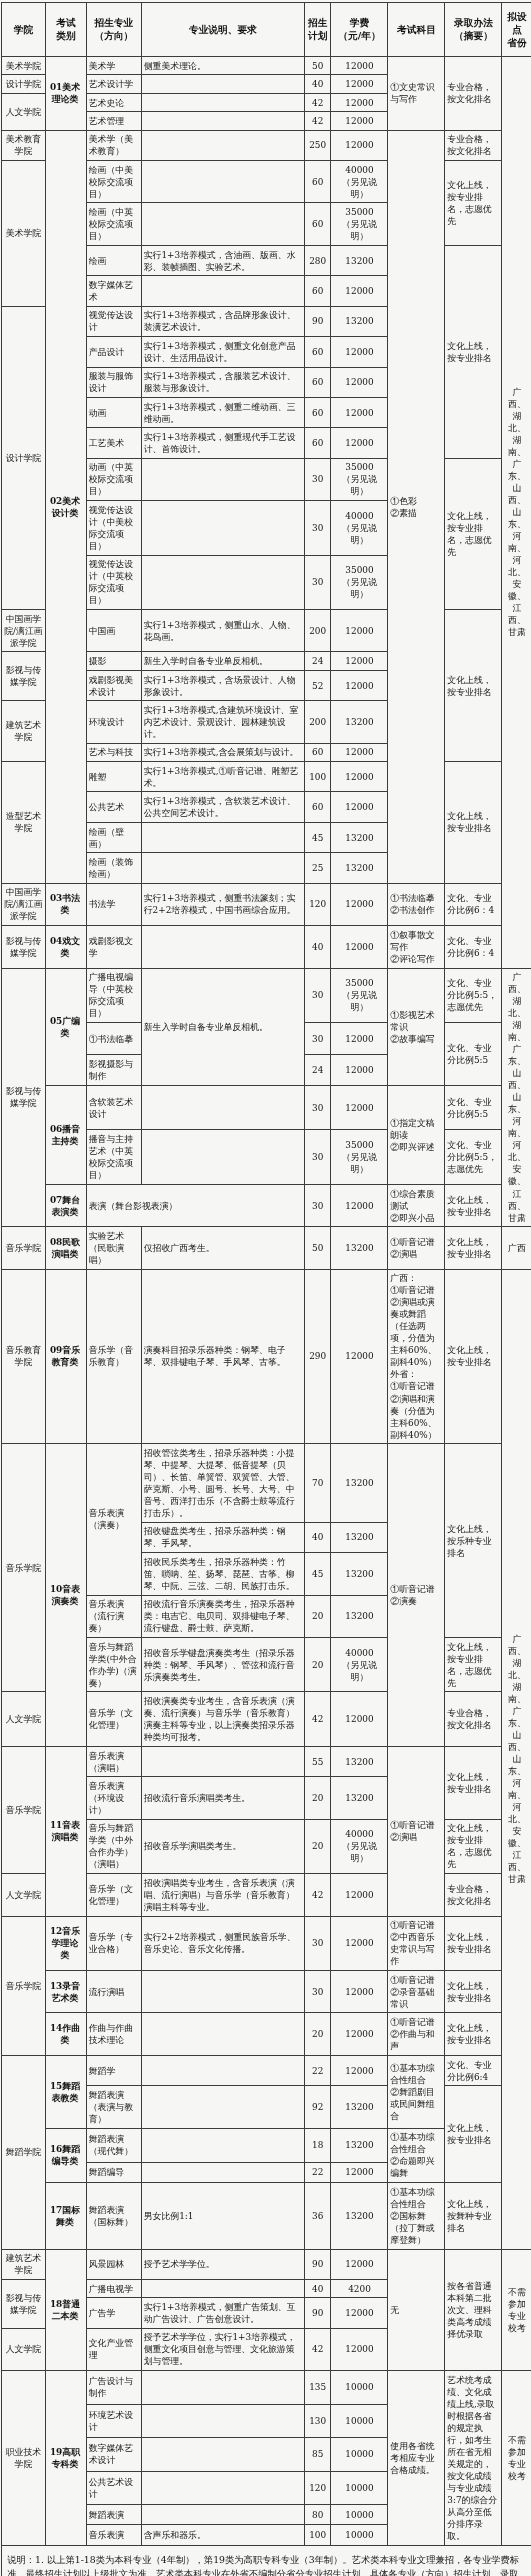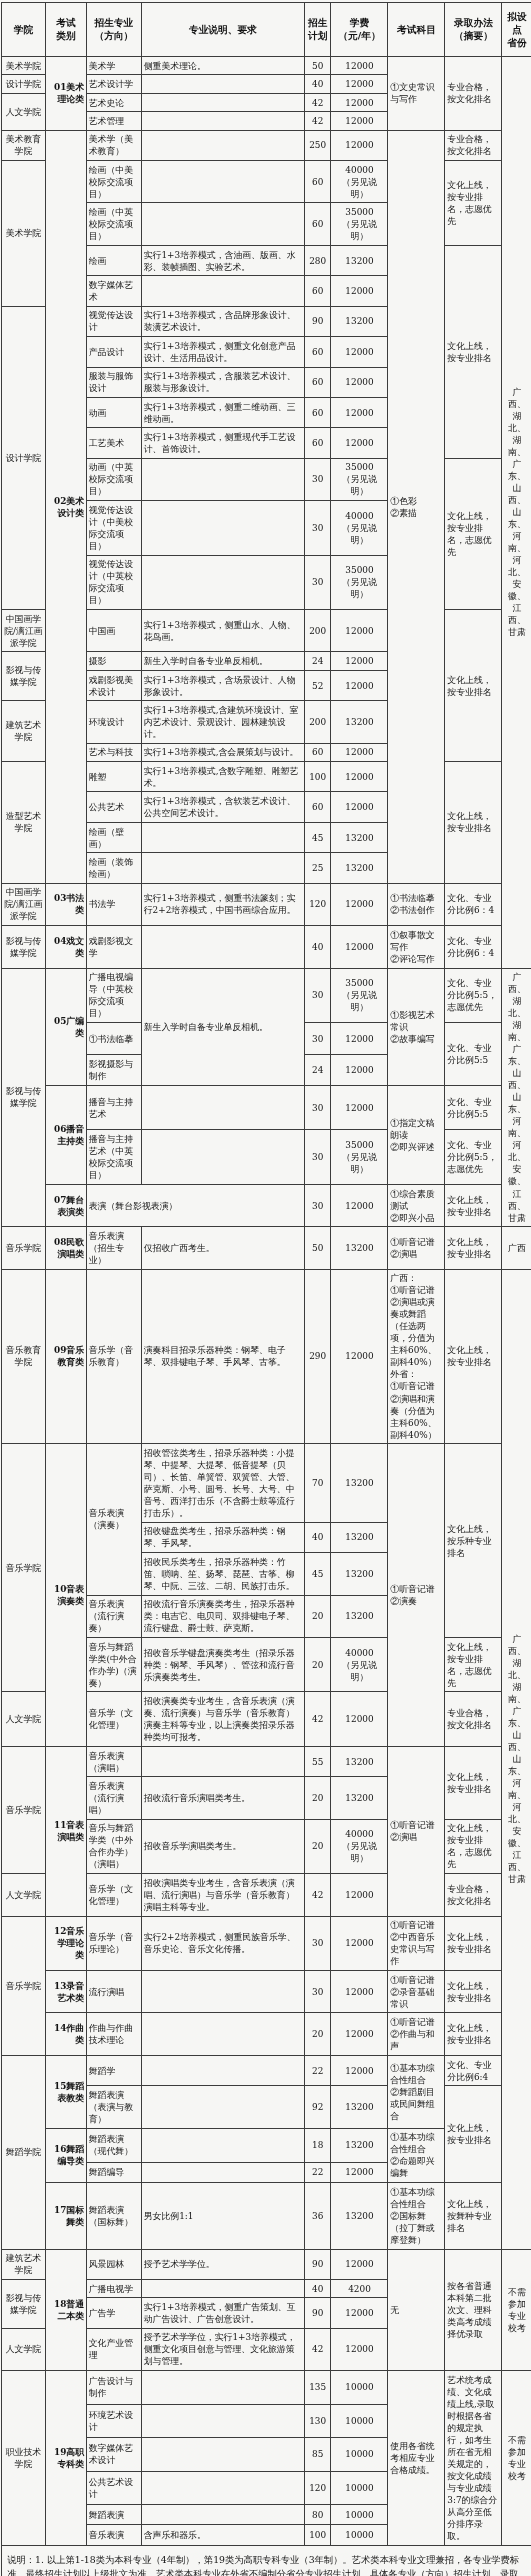--- a/index.html
+++ b/index.html
@@ -6,21 +6,21 @@
   body{font-family:"DejaVu Serif","Liberation Serif",serif;color:#141414;}
   .page{width:531px;background:#f6f6f4;box-sizing:border-box;padding:1.8px 0.9px;}
   table{border-collapse:collapse;width:530px;table-layout:fixed;background:#f6f6f4;}
   col.c-college{width:44px}col.c-cat{width:41px}col.c-major{width:55px}
   col.c-desc{width:163px}col.c-plan{width:26.6px}col.c-fee{width:57px}
   col.c-exam{width:57px}col.c-method{width:57px}col.c-prov{width:30px}
   th,td{border:0.9px solid #3c3c3c;padding:2.7px 1.8px;font-size:8.9px;line-height:1.35;
         vertical-align:middle;white-space:pre-line;word-break:break-all;}
   th{font-weight:bold;text-align:center;font-size:9.7px;padding:7px 1.8px;white-space:pre-line;}
   td.k-college,td.k-plan,td.k-fee,td.k-prov,td.k-cat{text-align:center;}
-  td.k-cat{font-weight:bold;text-align:right;padding-left:0;}
+  td.k-cat{font-weight:bold;text-align:center;padding-left:0;}
   td.k-major,td.k-desc,td.k-exam,td.k-method{text-align:left;}
   td.notes-cell{padding:7px 5.3px;font-size:9.3px;line-height:1.55;text-align:left;
                 white-space:normal;word-break:normal;}
   td.notes-cell div{margin-bottom:8.9px;}
   td.notes-cell div:last-child{margin-bottom:1.8px;}
 </style>
 </head>
 <body>
 
 <div class="page">
@@ -212,21 +212,21 @@
         </tr>
         <tr>
           <td class="k-major">艺术与科技</td>
           <td class="k-desc">实行1+3培养模式,含会展策划与设计。</td>
           <td class="k-plan">60</td>
           <td class="k-fee">12000</td>
         </tr>
         <tr>
           <td rowspan="4" class="k-college">造型艺术学院</td>
           <td class="k-major">雕塑</td>
-          <td class="k-desc">实行1+3培养模式,含数字雕塑、雕塑艺术。</td>
+          <td class="k-desc">实行1+3培养模式,①听音记谱、雕塑艺术。</td>
           <td class="k-plan">100</td>
           <td class="k-fee">12000</td>
           <td rowspan="4" class="k-method">文化上线，按专业排名</td>
         </tr>
         <tr>
           <td class="k-major">公共艺术</td>
           <td class="k-desc">实行1+3培养模式，含软装艺术设计、公共空间艺术设计。</td>
           <td class="k-plan">60</td>
           <td class="k-fee">12000</td>
         </tr>
@@ -287,21 +287,21 @@
           <td rowspan="2" class="k-method">文化、专业分比例5:5</td>
         </tr>
         <tr>
           <td class="k-major">影视摄影与制作</td>
           <td class="k-plan">24</td>
           <td class="k-fee">12000</td>
         </tr>
         <tr>
           <td rowspan="2" class="k-cat">06播音
 主持类</td>
-          <td class="k-major">播音与主持艺术</td>
+          <td class="k-major">含软装艺术设计</td>
           <td class="k-desc"></td>
           <td class="k-plan">30</td>
           <td class="k-fee">12000</td>
           <td rowspan="2" class="k-exam">①指定文稿朗读
 ②即兴评述</td>
           <td class="k-method">文化、专业分比例5:5</td>
         </tr>
         <tr>
           <td class="k-major">播音与主持艺术（中英校际交流项目）</td>
           <td class="k-desc"></td>
@@ -317,21 +317,21 @@
           <td class="k-plan">30</td>
           <td class="k-fee">12000</td>
           <td class="k-exam">①综合素质测试
 ②即兴小品</td>
           <td class="k-method">文化上线，按专业排名</td>
         </tr>
         <tr>
           <td class="k-college">音乐学院</td>
           <td class="k-cat">08民歌
 演唱类</td>
-          <td class="k-major">音乐表演（招生专业）</td>
+          <td class="k-major">实验艺术（民歌演唱）</td>
           <td class="k-desc">仅招收广西考生。</td>
           <td class="k-plan">50</td>
           <td class="k-fee">13200</td>
           <td class="k-exam">①听音记谱
 ②演唱</td>
           <td class="k-method">文化上线，按专业排名</td>
           <td class="k-prov">广西</td>
         </tr>
         <tr>
           <td class="k-college">音乐教育学院</td>
@@ -400,21 +400,21 @@
 演唱类</td>
           <td class="k-major">音乐表演（演唱）</td>
           <td class="k-desc"></td>
           <td class="k-plan">55</td>
           <td class="k-fee">13200</td>
           <td rowspan="4" class="k-exam">①听音记谱
 ②演唱</td>
           <td rowspan="2" class="k-method">文化上线，按专业排名</td>
         </tr>
         <tr>
-          <td class="k-major">音乐表演（流行演唱）</td>
+          <td class="k-major">音乐表演（环境设计）</td>
           <td class="k-desc">招收流行音乐演唱类考生。</td>
           <td class="k-plan">20</td>
           <td class="k-fee">13200</td>
         </tr>
         <tr>
           <td class="k-major">音乐与舞蹈学类（中外合作办学）（演唱）</td>
           <td class="k-desc">招收音乐学演唱类考生。</td>
           <td class="k-plan">20</td>
           <td class="k-fee">40000
 （另见说明）</td>
@@ -426,21 +426,21 @@
           <td class="k-desc">招收演唱类专业考生，含音乐表演（演唱、流行演唱）与音乐学（音乐教育）演唱主科等专业。</td>
           <td class="k-plan">42</td>
           <td class="k-fee">12000</td>
           <td class="k-method">专业合格，按文化排名</td>
         </tr>
         <tr>
           <td rowspan="3" class="k-college">音乐学院</td>
           <td class="k-cat">12音乐
 学理论
 类</td>
-          <td class="k-major">音乐学（音乐理论）</td>
+          <td class="k-major">音乐学（专业合格）</td>
           <td class="k-desc">实行2+2培养模式，侧重民族音乐学、音乐史论、音乐文化传播。</td>
           <td class="k-plan">30</td>
           <td class="k-fee">12000</td>
           <td class="k-exam">①听音记谱
 ②中西音乐史常识与写作</td>
           <td class="k-method">文化上线，按专业排名</td>
         </tr>
         <tr>
           <td class="k-cat">13录音
 艺术类</td>

